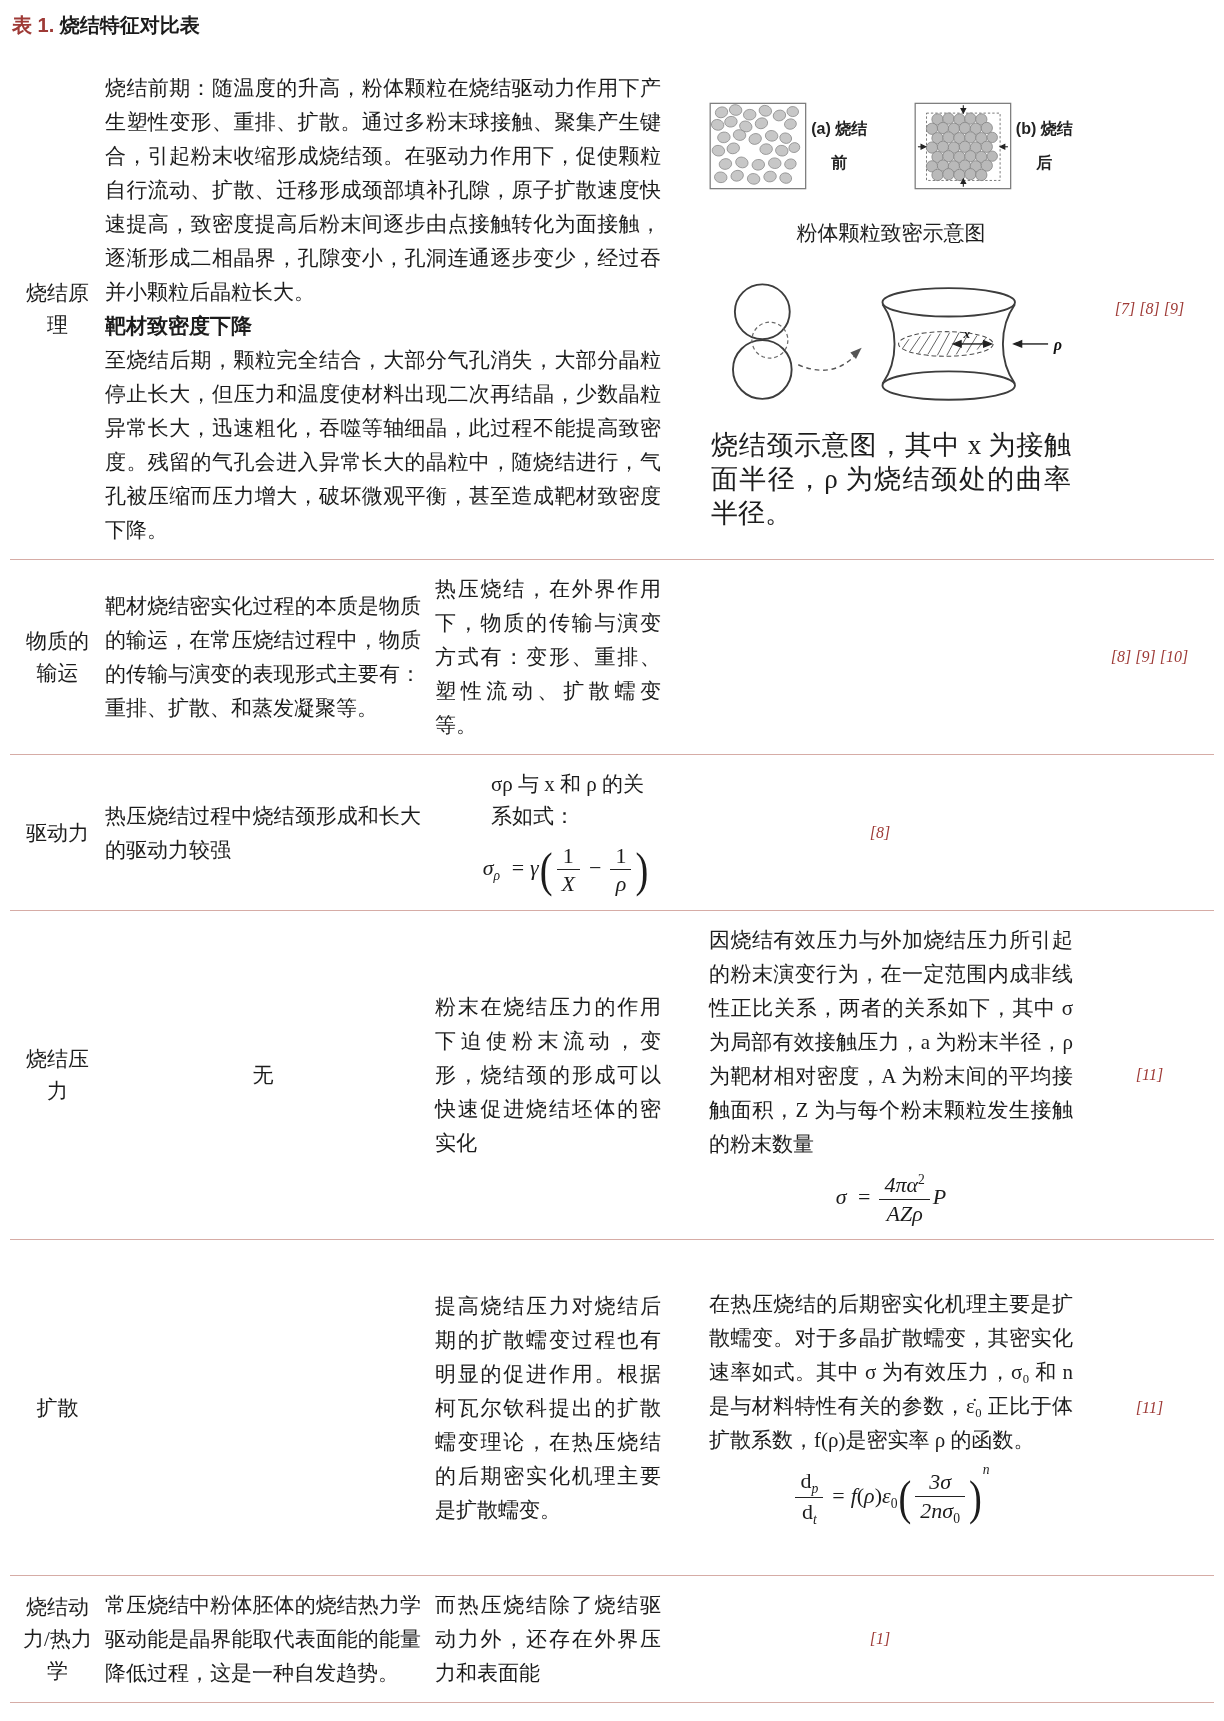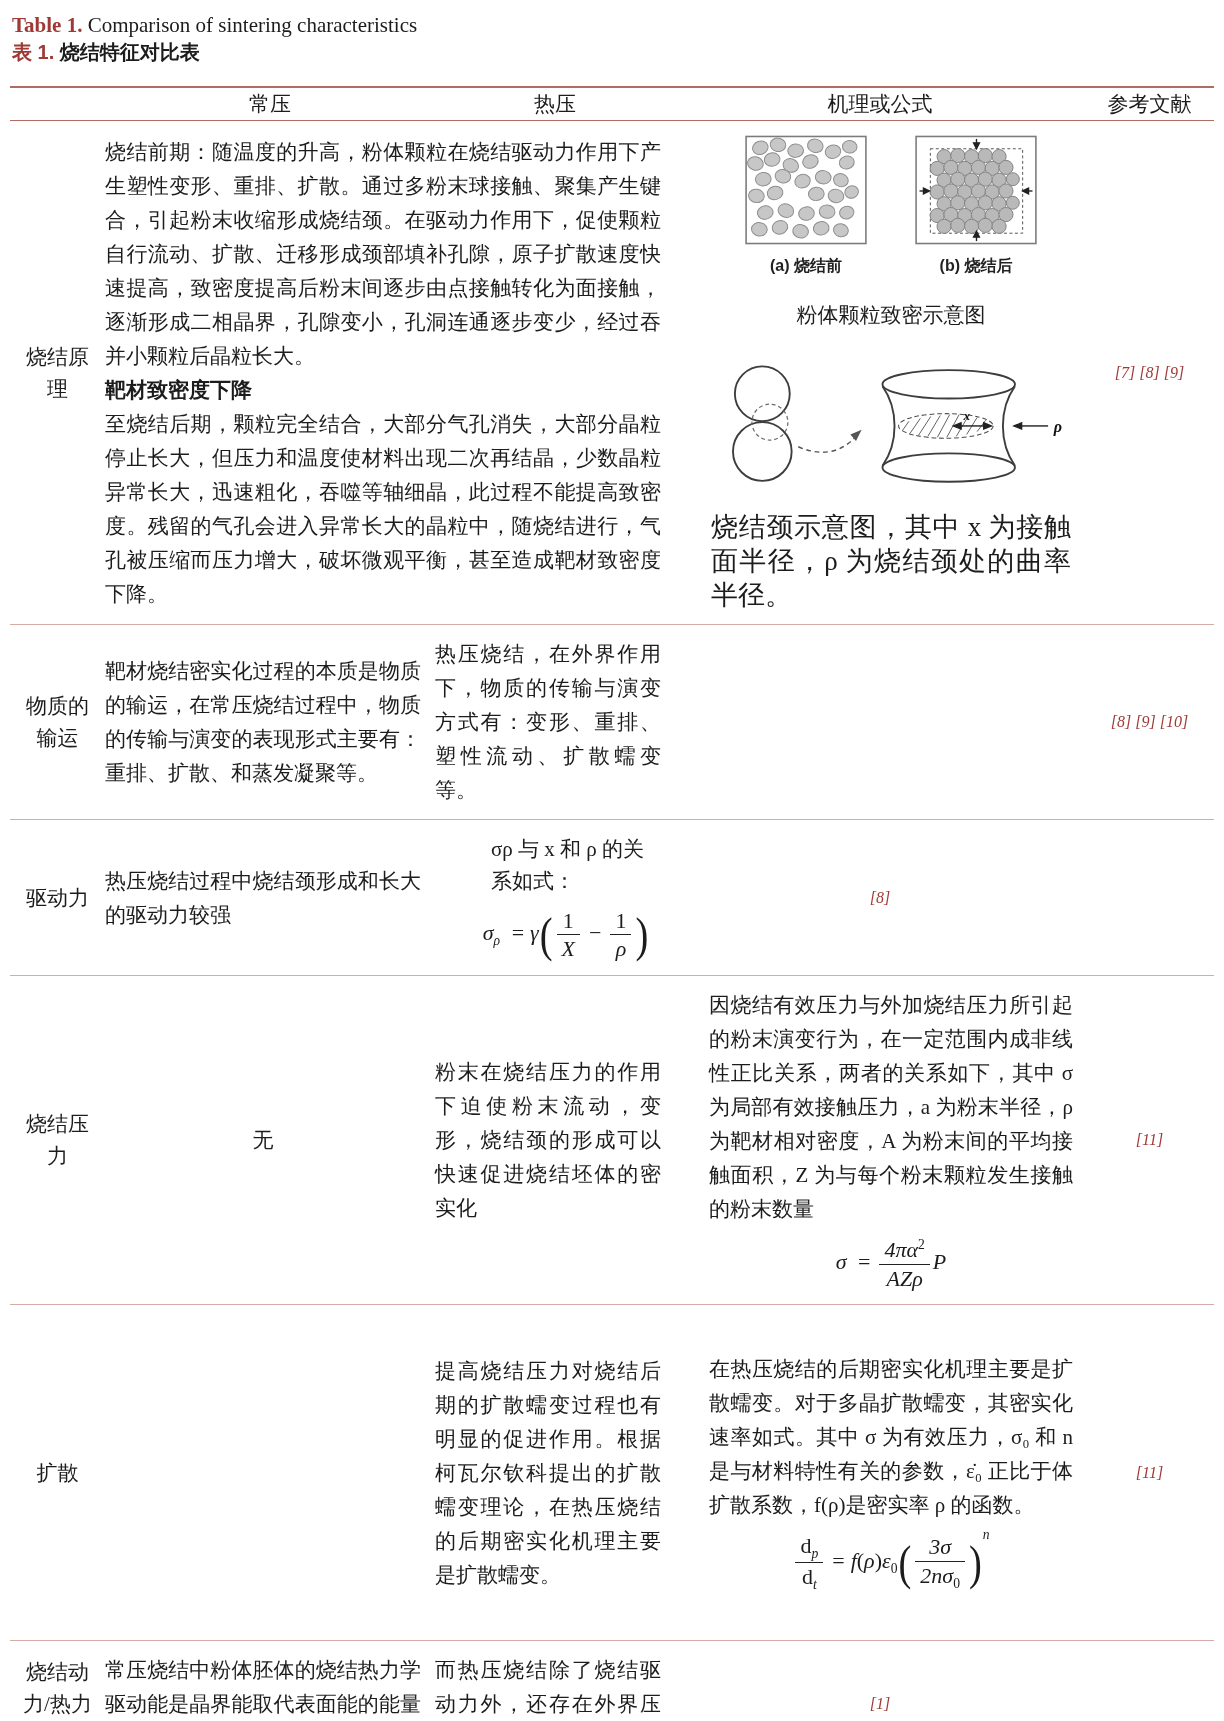--- a/index.html
+++ b/index.html
@@ -39,21 +39,21 @@
   .label-cell{text-align:center;padding:6px 9px;line-height:32px;}
   .ref-cell{text-align:center;color:var(--accent);font-size:16px;padding:4px 2px;font-style:italic;}
   .mech-cell{padding:12px 12px 12px 34px;}
   .mech-center{text-align:center;}
   .span2{grid-column:2 / span 2;}
   .subhead{font-weight:bold;}
   .mech-intro{font-size:21px;line-height:32px;text-align:left;padding-left:22px;}
 
   
   .fig-pair{display:flex;justify-content:center;gap:46px;margin-top:2px;}
-  .fig-pair figure{display:flex;flex-direction:column;align-items:center;gap:4px;}
+  .fig-pair figure{display:flex;flex-direction:row;align-items:center;gap:4px;}
   .panel-cap{font-family:"Liberation Sans","DejaVu Sans",sans-serif;font-weight:bold;font-size:16px;color:#222;}
   .fig-caption{font-size:21px;margin-top:15px;text-align:center;}
   .fig-caption-justify{font-size:27px;line-height:34px;text-align:justify;margin-top:4px;padding:0 2px;}
   .neck-wrap{margin-top:22px;}
 
   
   .formula{font-size:22px;text-align:center;margin-top:10px;white-space:nowrap;}
   .it{font-style:italic;}
   .frac{display:inline-block;vertical-align:middle;text-align:center;margin:0 3px;line-height:1.25;}
   .frac .num{display:block;border-bottom:1.4px solid #222;padding:0 5px;}
@@ -62,33 +62,25 @@
   .paren{display:inline-block;font-size:175%;font-weight:300;vertical-align:middle;transform:scaleY(1.25);margin:0 1px;}
   sup,sub{font-size:62%;}
   .exp-n{font-size:62%;vertical-align:top;position:relative;top:-14px;font-style:italic;}
 </style>
 </head>
 <body>
 
 <div class="page">
 
   <div class="caption-block">
-    <p class="cap-en"><span class="accent bold">Table 1.</span><span> Comparison of sintering characteristics</span></p>
     <p class="cap-zh"><span class="accent">表 1.</span><span> 烧结特征对比表</span></p>
   </div>
 
   <div class="ctable">
 
-    <div class="t-row t-head">
-      <div class="hcell"></div>
-      <div class="hcell">常压</div>
-      <div class="hcell">热压</div>
-      <div class="hcell">机理或公式</div>
-      <div class="hcell">参考文献</div>
-    </div>
 
     <div class="t-row" style="min-height:406px;">
       <div class="cell label-cell">烧结原理</div>
       <div class="cell body-cell span2">
         <p>烧结前期：随温度的升高，粉体颗粒在烧结驱动力作用下产生塑性变形、重排、扩散。通过多粉末球接触、聚集产生键合，引起粉末收缩形成烧结颈。在驱动力作用下，促使颗粒自行流动、扩散、迁移形成颈部填补孔隙，原子扩散速度快速提高，致密度提高后粉末间逐步由点接触转化为面接触，逐渐形成二相晶界，孔隙变小，孔洞连通逐步变少，经过吞并小颗粒后晶粒长大。</p>
         <p class="subhead">靶材致密度下降</p>
         <p>至烧结后期，颗粒完全结合，大部分气孔消失，大部分晶粒停止长大，但压力和温度使材料出现二次再结晶，少数晶粒异常长大，迅速粗化，吞噬等轴细晶，此过程不能提高致密度。残留的气孔会进入异常长大的晶粒中，随烧结进行，气孔被压缩而压力增大，破坏微观平衡，甚至造成靶材致密度下降。</p>
       </div>
       <div class="cell mech-cell mech-center">
         <div class="fig-pair">

